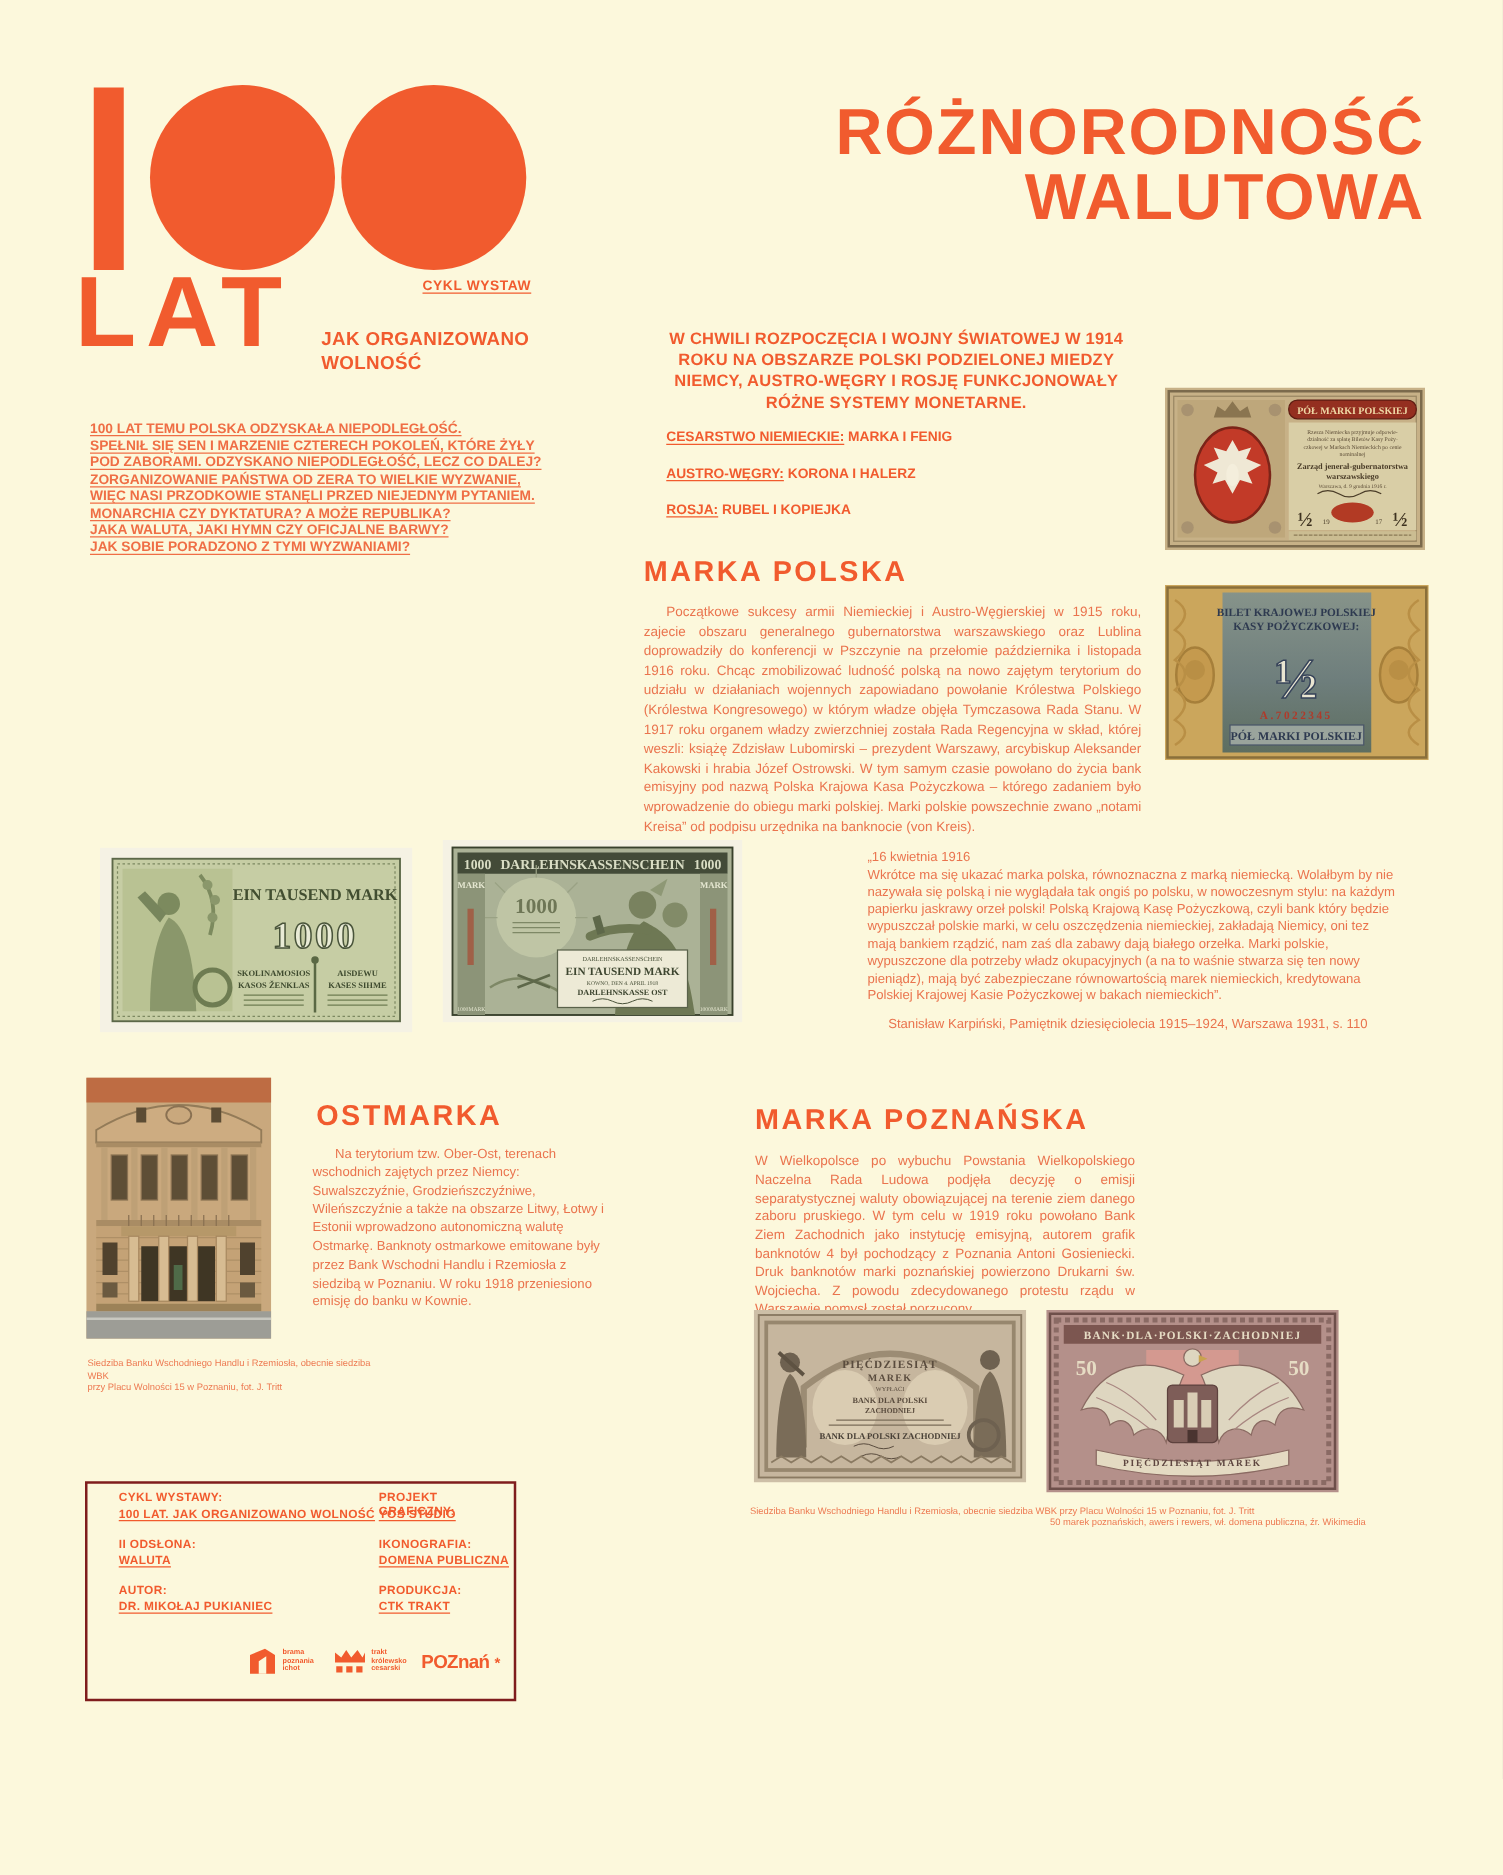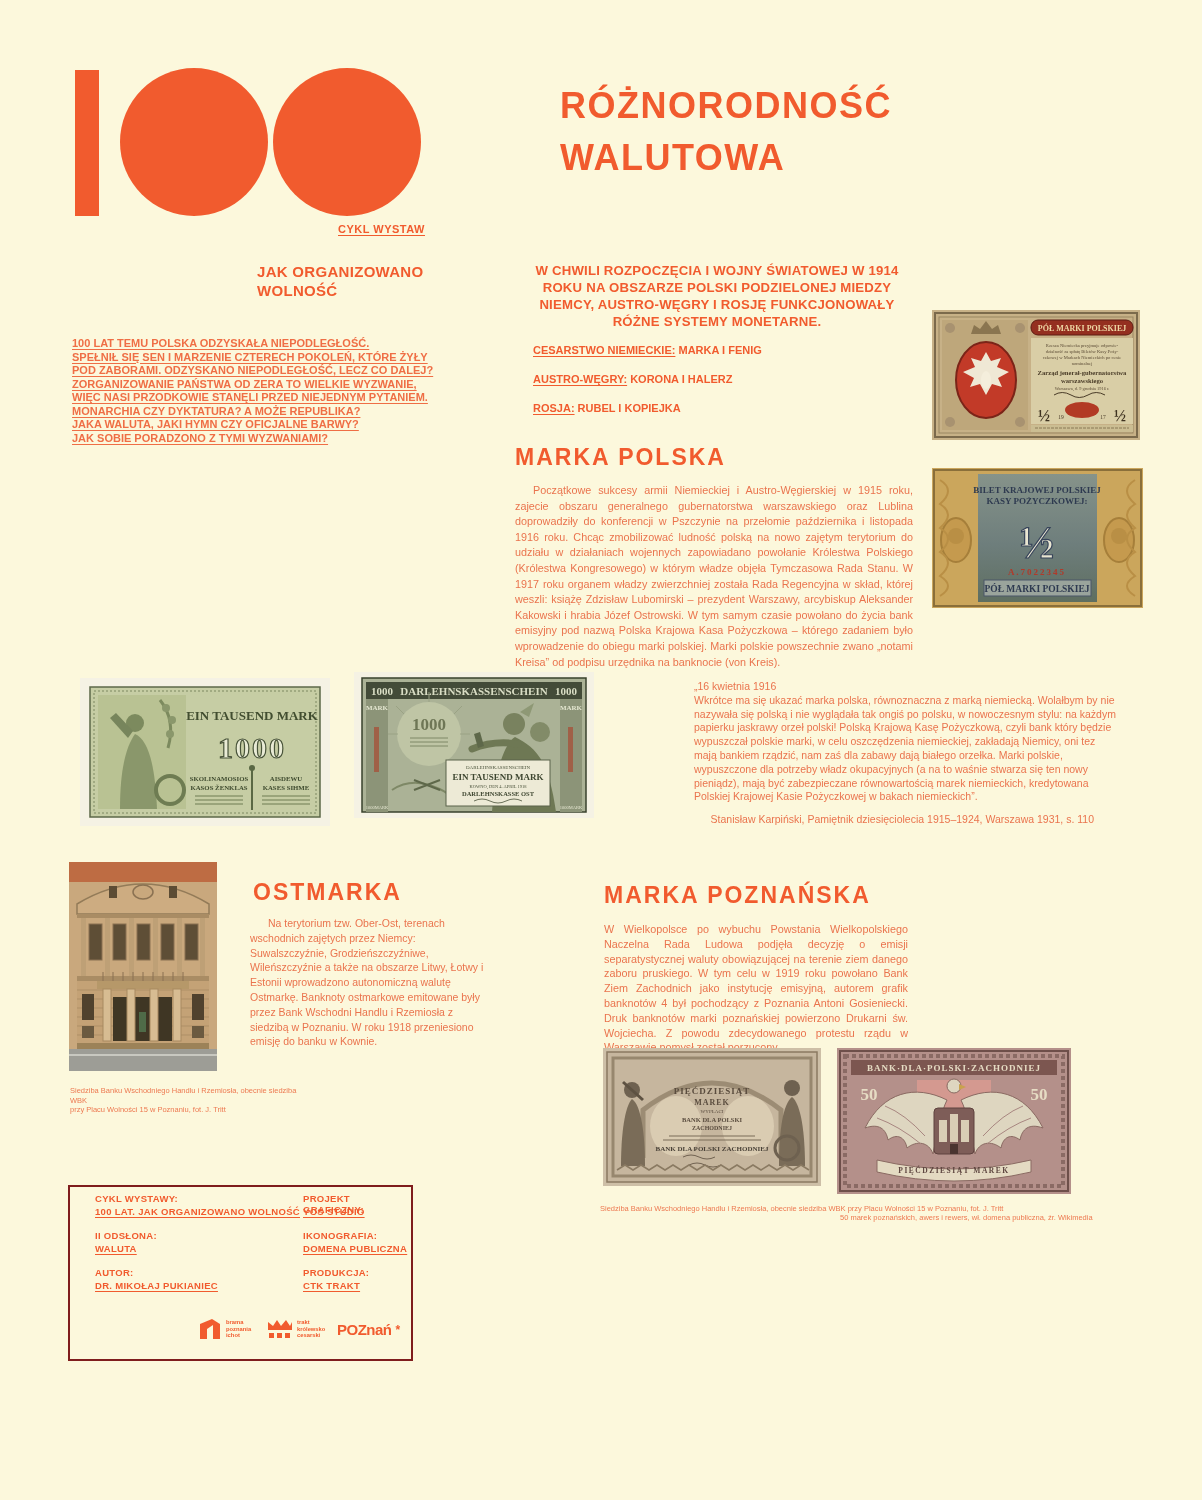--- a/index.html
+++ b/index.html
@@ -9,21 +9,21 @@
   .bodytxt{color:#EA744E;}
 
   
   .logo-bar{left:75px;top:70px;width:24px;height:146px;background:#F15B2E;}
   .logo-circle{top:68px;width:148px;height:148px;border-radius:50%;background:#F15B2E;}
   .logo-c1{left:120px;} .logo-c2{left:273px;}
   .logo-lat{left:60px;top:210px;font-size:80px;font-weight:bold;letter-spacing:8px;color:#F15B2E;line-height:1;}
   .series-label{left:338px;top:223px;font-size:11px;font-weight:bold;color:#F15B2E;text-decoration:underline;text-underline-offset:2px;letter-spacing:.5px;}
   .series-subtitle{left:257px;top:262px;font-size:15px;font-weight:bold;color:#F15B2E;line-height:19px;letter-spacing:.3px;}
 
-  .main-title{left:560px;top:80px;width:580px;text-align:left;font-size:36px;font-weight:bold;color:#F15B2E;line-height:52px;letter-spacing:1.5px;}
+  .main-title{left:560px;top:80px;width:580px;text-align:right;font-size:52px;font-weight:bold;color:#F15B2E;line-height:52px;letter-spacing:1.5px;}
 
   .intro-block{left:72px;top:337px;width:390px;font-size:11px;font-weight:bold;color:#EF6E45;line-height:13.5px;}
   .intro-block div{text-decoration:underline;text-underline-offset:2px;white-space:nowrap;}
 
   .lead{left:517px;top:262px;width:400px;font-size:13.2px;font-weight:bold;color:#F15B2E;line-height:17px;letter-spacing:.2px;text-align:center;}
   .currencies{left:533px;top:344px;font-size:11px;font-weight:bold;color:#F15B2E;}
   .currency-item{margin-bottom:17px;}
   .currency-item .region{text-decoration:underline;text-underline-offset:2px;margin-top:14px;}
 
   .sec-heading{font-size:23px;font-weight:bold;color:#F15B2E;letter-spacing:2px;line-height:1;}
@@ -64,20 +64,21 @@
   svg text{font-family:"Liberation Serif","DejaVu Serif",serif;}
 </style>
 </head>
 <body>
 
 <div class="poster">
 
   <div class="abs logo-bar"></div>
   <div class="abs logo-circle logo-c1"></div>
   <div class="abs logo-circle logo-c2"></div>
+  <div class="abs logo-lat">LAT</div>
   <div class="abs series-label">CYKL WYSTAW</div>
   <div class="abs series-subtitle">
     <div>JAK ORGANIZOWANO</div>
     <div>WOLNOŚĆ</div>
   </div>
 
   <h1 class="abs main-title" style="margin:0;">
     <div>RÓŻNORODNOŚĆ</div>
     <div>WALUTOWA</div>
   </h1>

